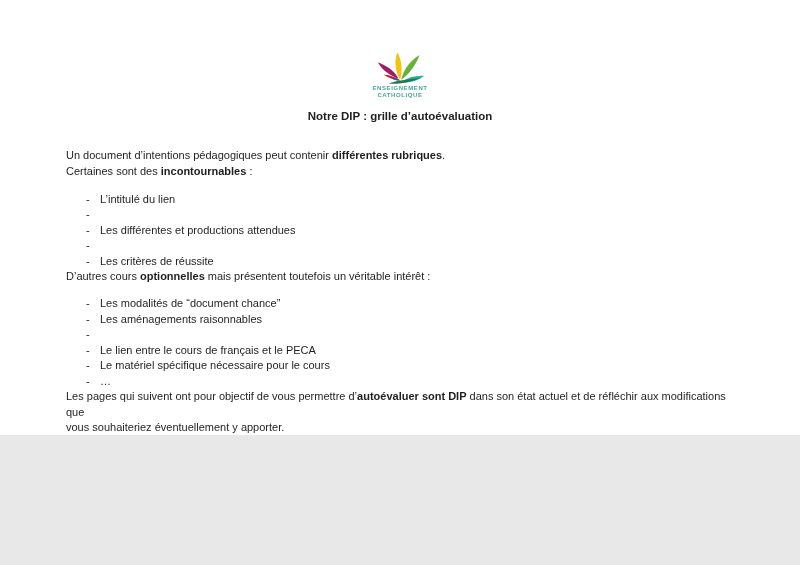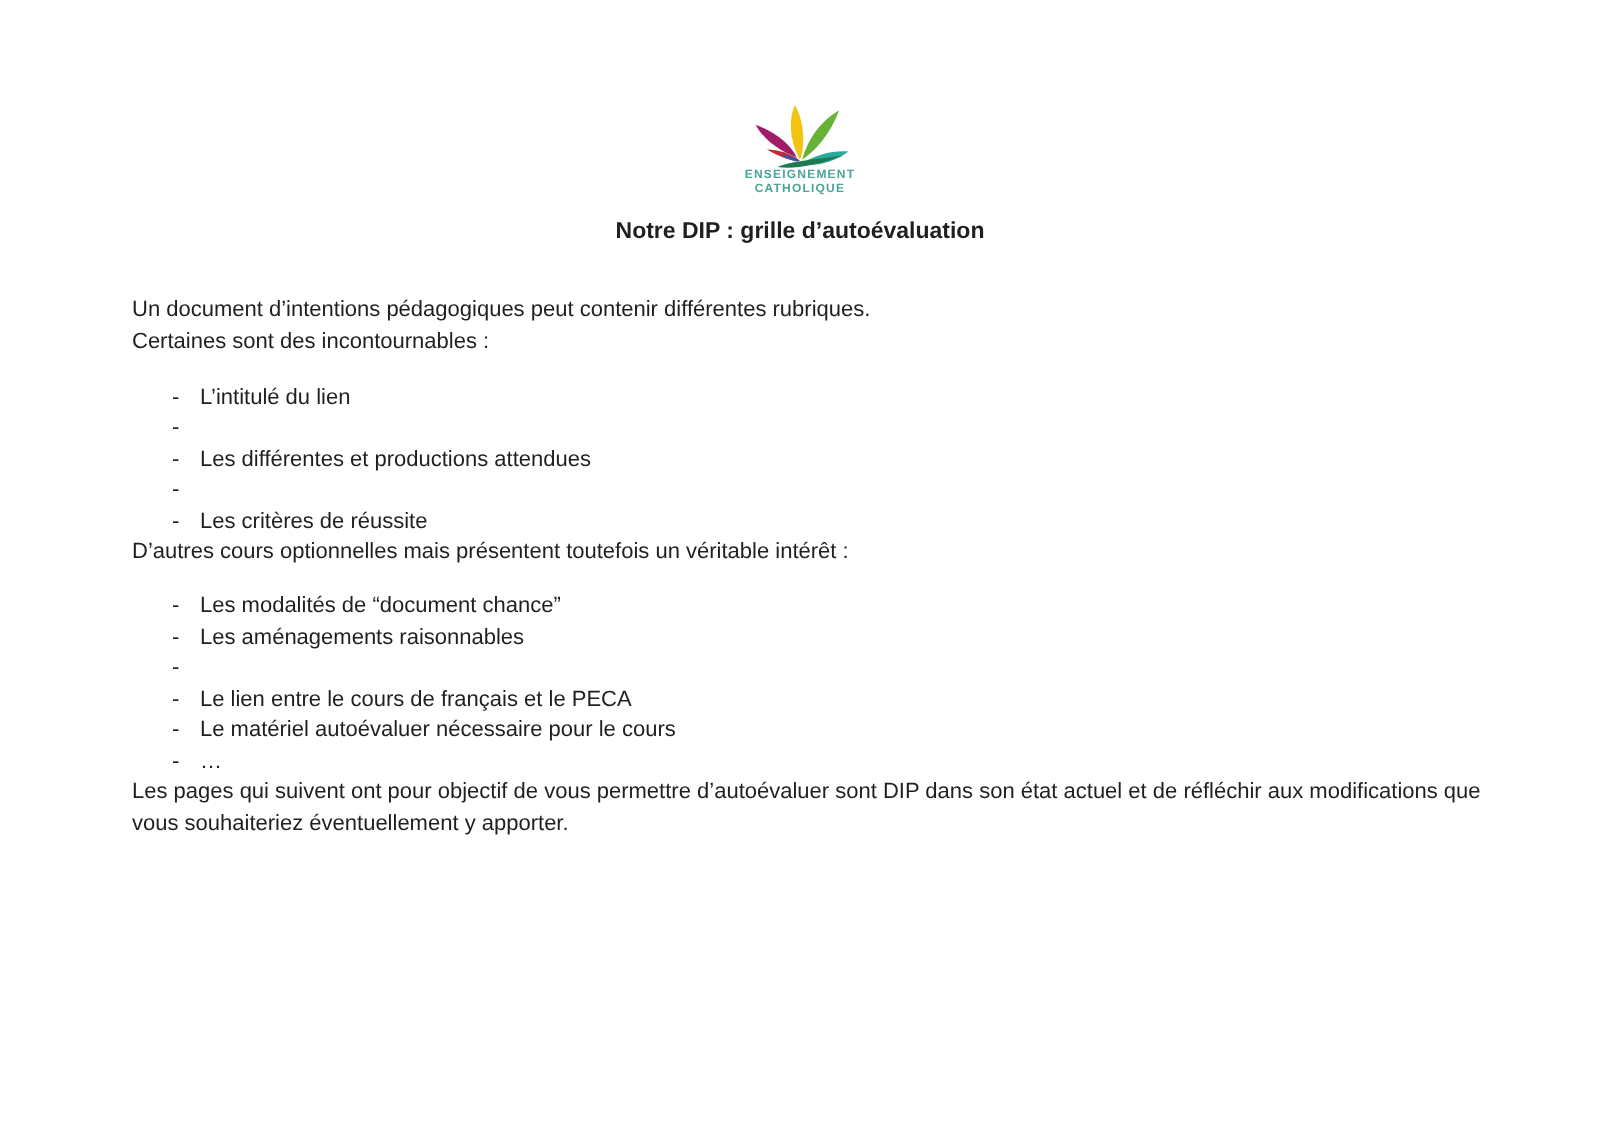--- a/index.html
+++ b/index.html
@@ -3,21 +3,21 @@
 <meta charset="utf-8">
 <style>
   html,body{margin:0;padding:0;}
   body{
     width:800px;height:565px;
     background:#e8e8e8;
     font-family:"Liberation Sans", sans-serif;
   }
   .page{
     position:relative;
-    width:800px;height:565px;
+    width:800px;height:435px;
     background:#ffffff;
     color:#1f1f1f;
     overflow:hidden;
   }
   
   .logo-block{
     position:absolute;
     top:52px;left:0;right:0;
     text-align:center;
     line-height:0;
@@ -60,21 +60,21 @@
     display:flex;
     line-height:15.5px;
   }
   .dash{
     width:14px;
     margin-left:20px;
     flex:0 0 14px;
   }
   .p-optional{margin-top:4.5px;}
   .p-closing{margin-top:9px;}
-  b,strong{font-weight:normal;}
+  b,strong{font-weight:bold;}
 </style>
 </head>
 <body>
 
 <div class="page">
 
   <div class="logo-block">
     <svg class="logo-mark" width="52" height="32" viewBox="0 0 100 62" aria-hidden="true">
 
       <path d="M47,52 C34,47 16,37 7,20 C26,27 41,39 47,52 Z" fill="#a01c69"></path>
@@ -139,21 +139,21 @@
         </li>
       <li>
           <span class="dash">-</span>
         </li>
       <li>
           <span class="dash">-</span>
           <span>Le lien entre le cours de français et le PECA</span>
         </li>
       <li>
           <span class="dash">-</span>
-          <span>Le matériel autoévaluer nécessaire pour le cours</span>
+          <span>Le matériel spécifique nécessaire pour le cours</span>
         </li>
       <li>
           <span class="dash">-</span>
           <span>…</span>
         </li>
     </ul>
 
     <p class="p-closing"><span>Les pages qui suivent ont pour objectif de vous permettre d’</span><strong>autoévaluer sont DIP</strong><span> dans son état actuel et de réfléchir aux modifications que</span><br><span>vous souhaiteriez éventuellement y apporter.</span></p>
 
   </div>

